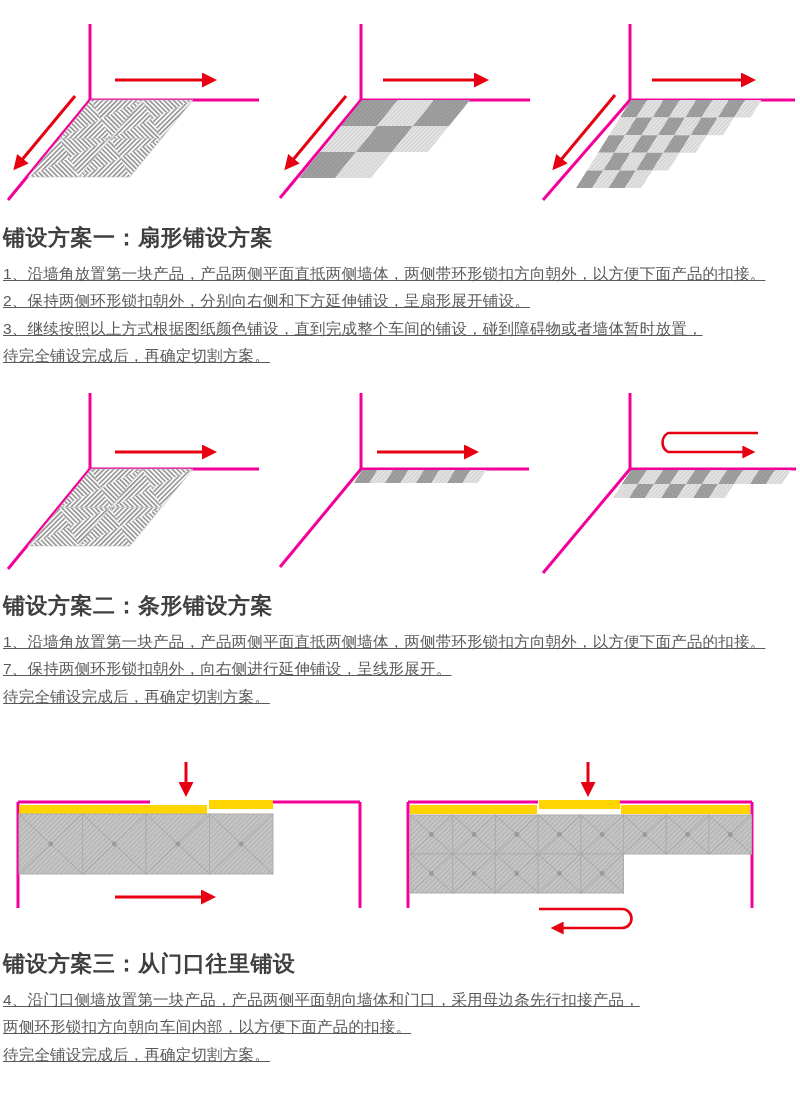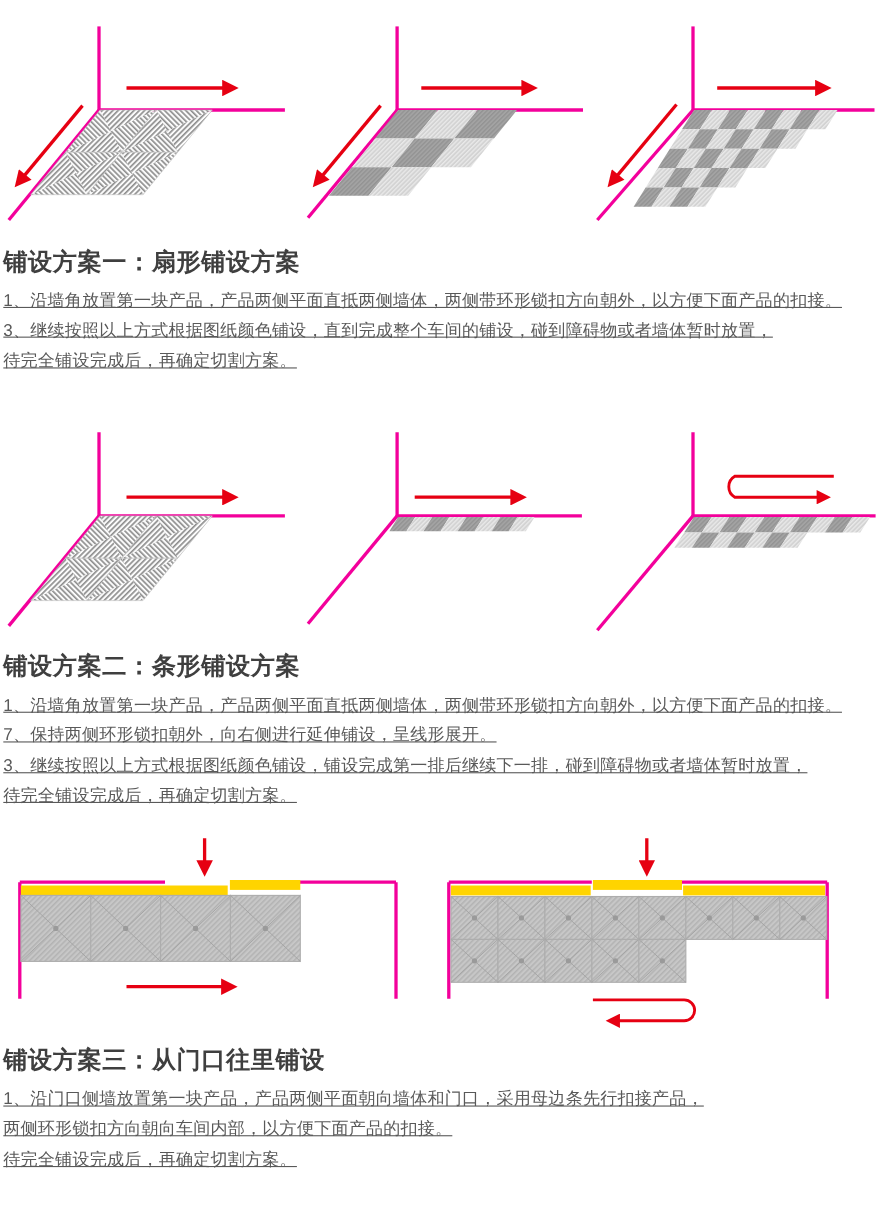--- a/index.html
+++ b/index.html
@@ -148,20 +148,21 @@
         <g>
           <line x1="615" y1="95" x2="560" y2="161" stroke="#e60012" stroke-width="3" marker-end="url(#ah)"></line>
         </g>
       </g>
     </svg>
 
   <section class="sec" style="top:224px">
     <h2>铺设方案一：扇形铺设方案</h2>
     <div class="lines">
       <p>1、沿墙角放置第一块产品，产品两侧平面直抵两侧墙体，两侧带环形锁扣方向朝外，以方便下面产品的扣接。</p>
+      <p>2、保持两侧环形锁扣朝外，分别向右侧和下方延伸铺设，呈扇形展开铺设。</p>
       <p>3、继续按照以上方式根据图纸颜色铺设，直到完成整个车间的铺设，碰到障碍物或者墙体暂时放置，</p>
       <p>待完全铺设完成后，再确定切割方案。</p>
     </div>
   </section>
 
   <svg id="row2" class="diagrow" style="top:380px" width="800" height="212" viewBox="0 380 800 212">
       <g>
         <g>
           <line x1="90" y1="393" x2="90" y2="469" stroke="#f3009b" stroke-width="3"></line>
           <line x1="90" y1="469" x2="259" y2="469" stroke="#f3009b" stroke-width="3"></line>
@@ -242,21 +243,20 @@
           <path d="M758,433 H668 A11,11 0 0 0 668,452 H745" fill="none" stroke="#e60012" stroke-width="2.6" marker-end="url(#ah)"></path>
         </g>
       </g>
     </svg>
 
   <section class="sec" style="top:592px">
     <h2>铺设方案二：条形铺设方案</h2>
     <div class="lines">
       <p>1、沿墙角放置第一块产品，产品两侧平面直抵两侧墙体，两侧带环形锁扣方向朝外，以方便下面产品的扣接。</p>
       <p>7、保持两侧环形锁扣朝外，向右侧进行延伸铺设，呈线形展开。</p>
-      <p>3、继续按照以上方式根据图纸颜色铺设，铺设完成第一排后继续下一排，碰到障碍物或者墙体暂时放置，</p>
       <p>待完全铺设完成后，再确定切割方案。</p>
     </div>
   </section>
 
   <svg id="row3" class="diagrow" style="top:755px" width="800" height="190" viewBox="0 755 800 190">
       <g>
         <g>
           <line x1="18" y1="802" x2="150" y2="802" stroke="#f3009b" stroke-width="3"></line>
           <line x1="229" y1="802" x2="360" y2="802" stroke="#f3009b" stroke-width="3"></line>
           <line x1="18" y1="802" x2="18" y2="908" stroke="#f3009b" stroke-width="3"></line>
@@ -362,19 +362,19 @@
         </g>
         <g>
           <path d="M539,909 H622 A9.5,9.5 0 0 1 622,928 H561" fill="none" stroke="#e60012" stroke-width="2.6" marker-end="url(#ah)"></path>
         </g>
       </g>
     </svg>
 
   <section class="sec" style="top:950px">
     <h2>铺设方案三：从门口往里铺设</h2>
     <div class="lines">
-      <p>1、沿门口侧墙放置第一块产品，产品两侧平面朝向墙体和门口，采用母边条先行扣接产品，</p>
+      <p>4、沿门口侧墙放置第一块产品，产品两侧平面朝向墙体和门口，采用母边条先行扣接产品，</p>
       <p>两侧环形锁扣方向朝向车间内部，以方便下面产品的扣接。</p>
       <p>待完全铺设完成后，再确定切割方案。</p>
     </div>
   </section>
 
 </div>
 
 </body></html>

